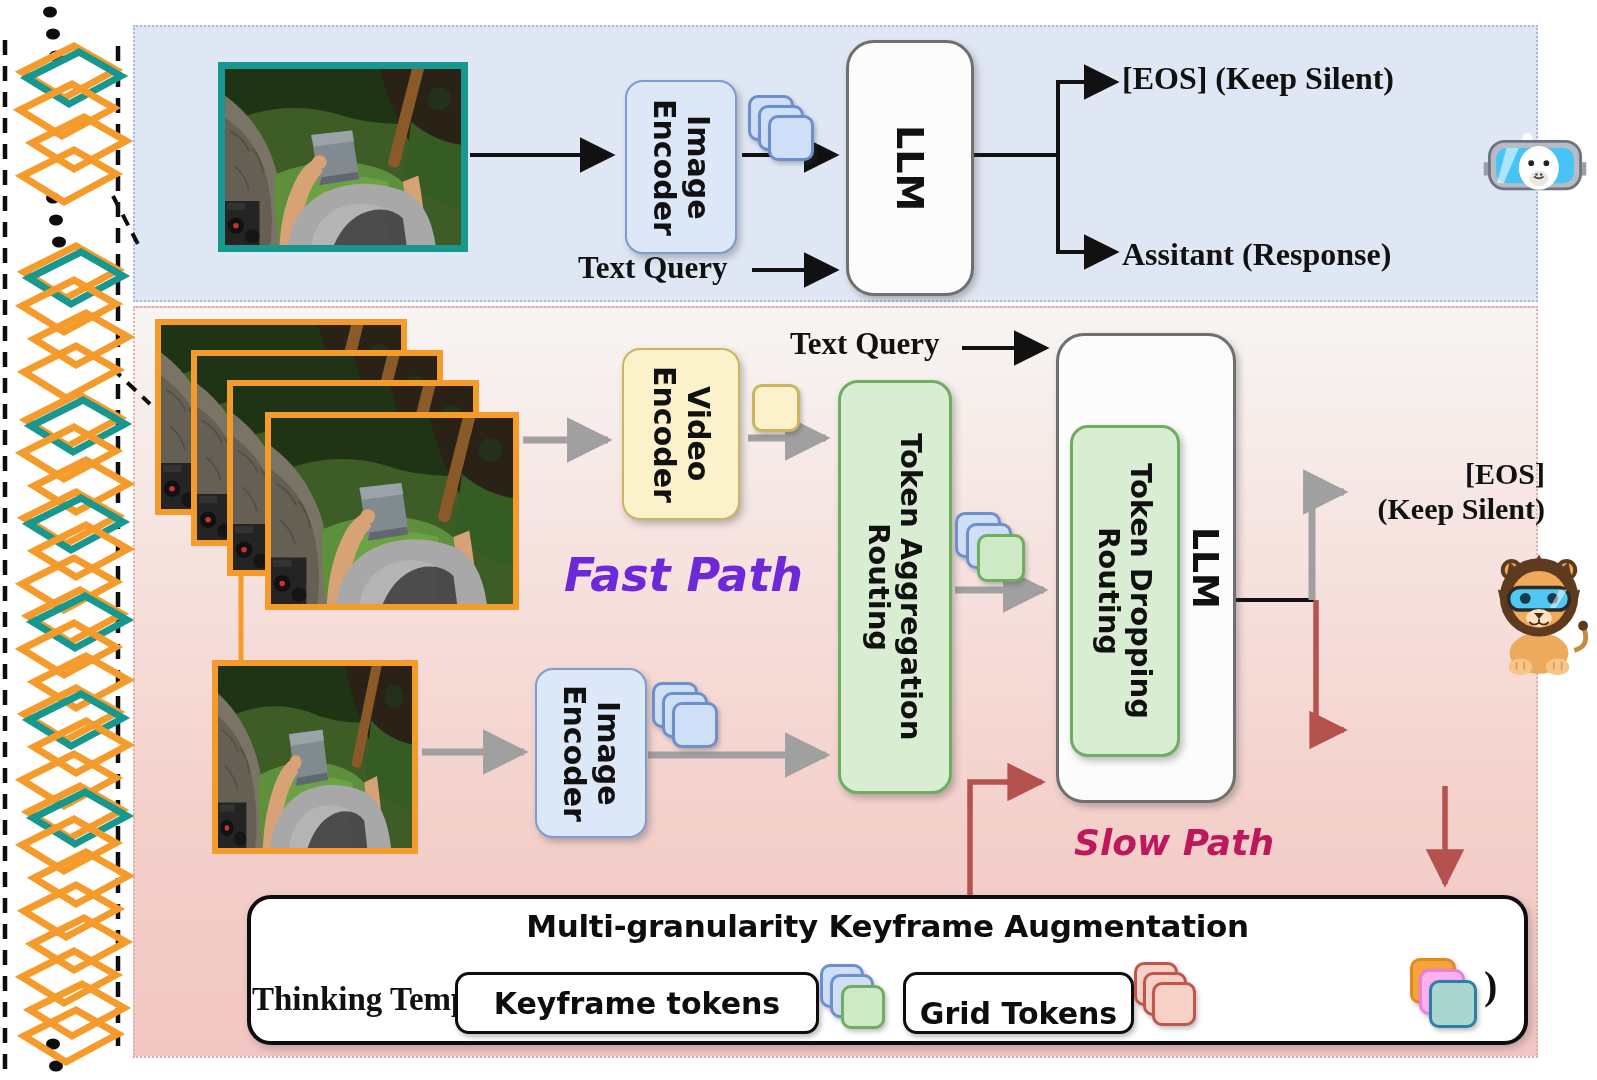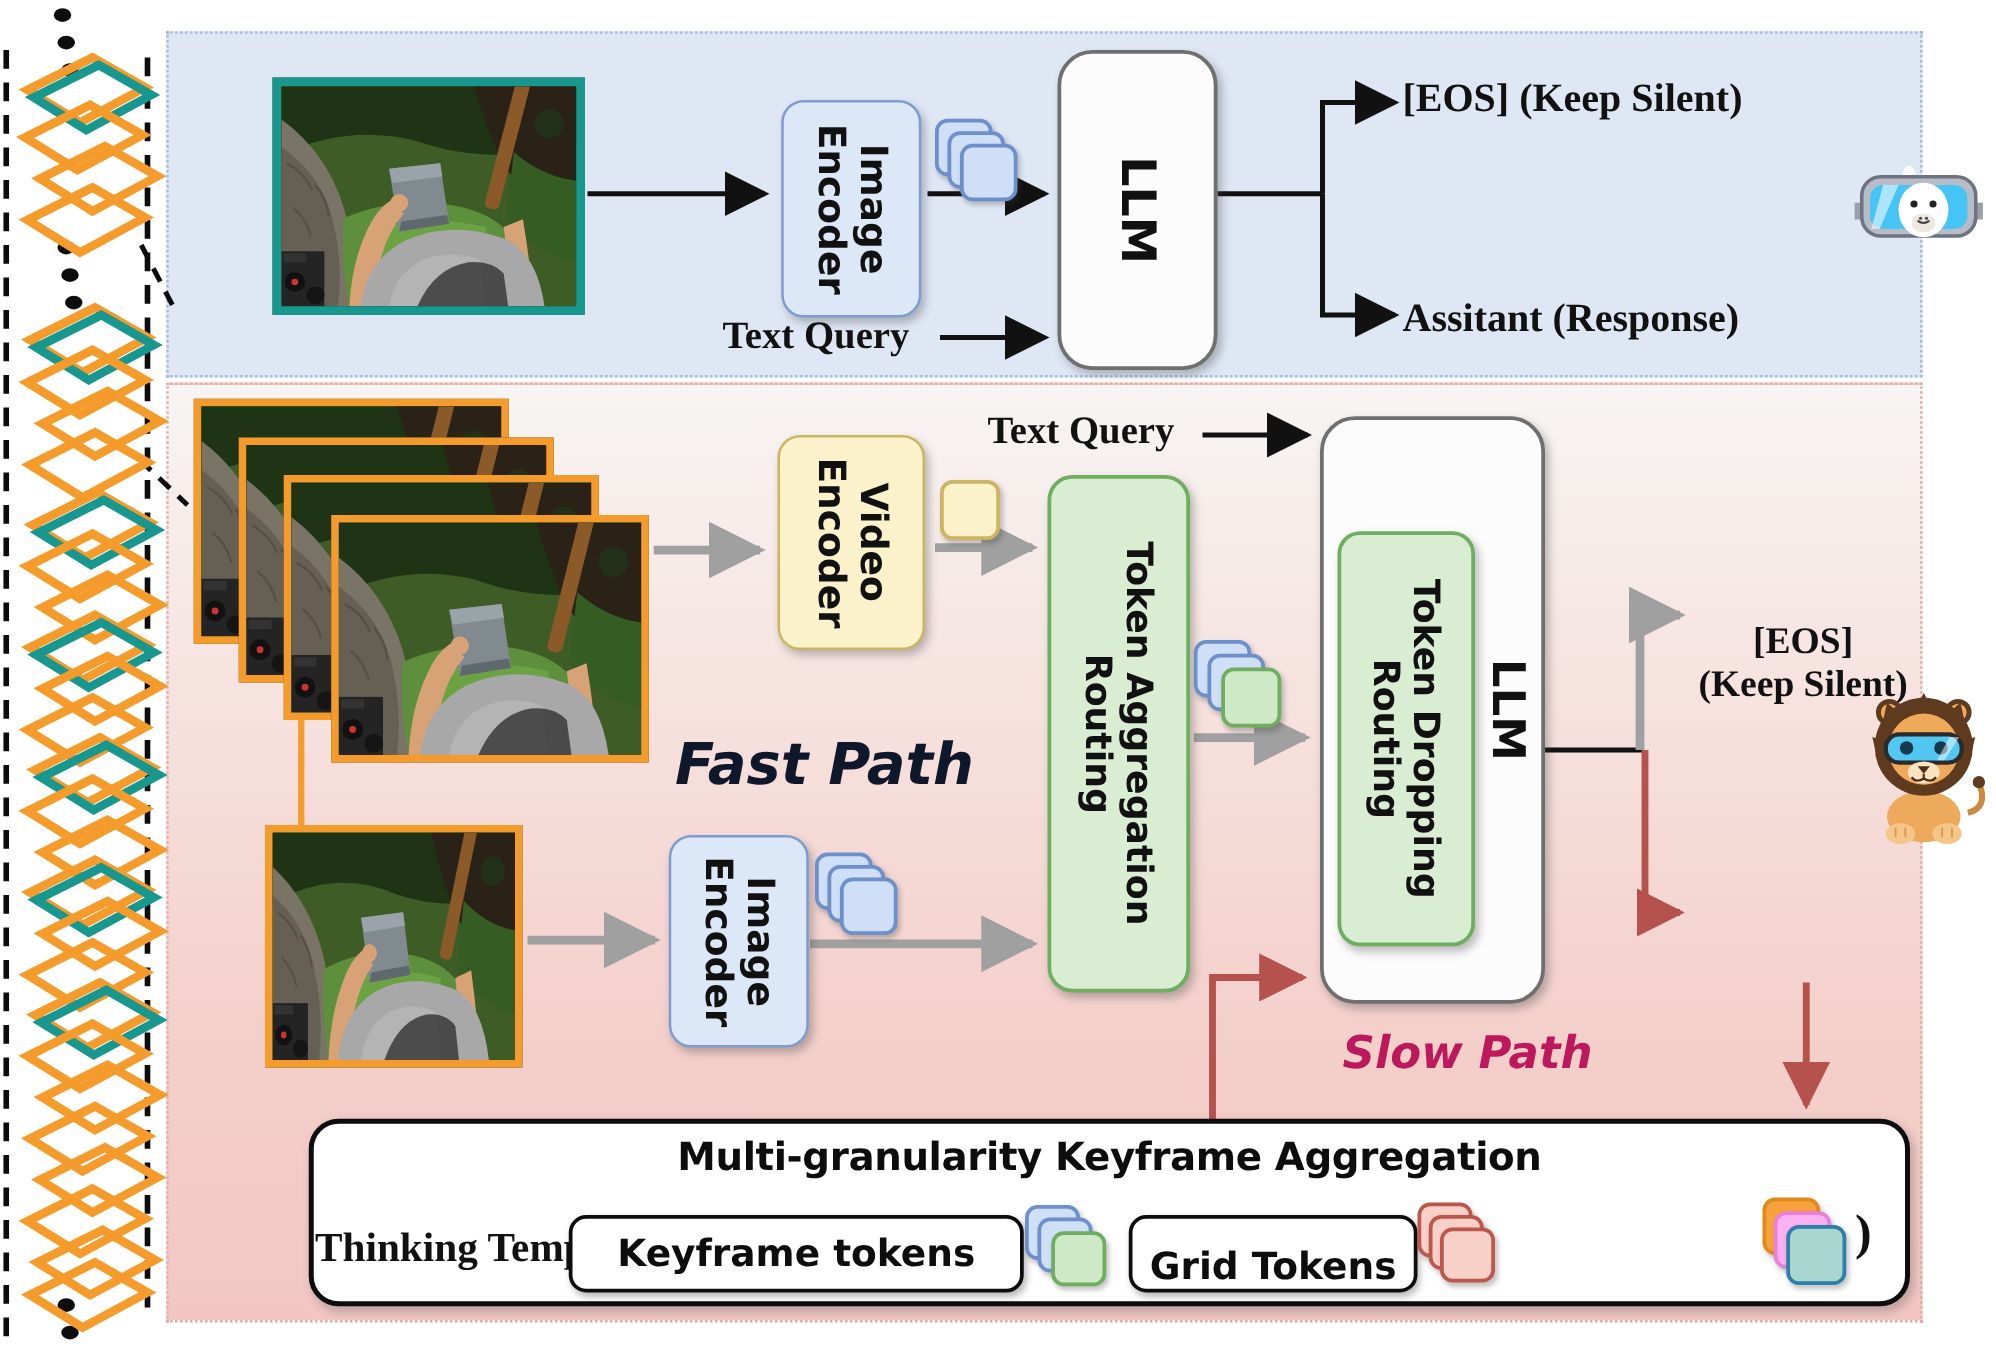--- a/index.html
+++ b/index.html
@@ -39,21 +39,21 @@
              font-family:"DejaVu Sans",sans-serif;}
   #aug-box{position:absolute;left:247px;top:895px;width:1281px;height:150px;background:#fff;
            border:4px solid #0d0d0d;border-radius:24px;box-sizing:border-box;z-index:4;
            box-shadow:3px 4px 8px rgba(70,70,70,.3);}
   #aug-title{position:absolute;left:247px;top:908px;width:1281px;text-align:center;
              font-size:31px;font-weight:bold;color:#0d0d0d;z-index:5;letter-spacing:-0.3px;}
   .pillbox{position:absolute;top:972px;height:56px;background:#fff;border:3.5px solid #0d0d0d;
            border-radius:14px;display:flex;align-items:center;justify-content:center;
            font-weight:bold;color:#0d0d0d;z-index:5;box-shadow:2px 3px 5px rgba(60,60,60,.35);}
   .two-line{position:absolute;font-family:"Liberation Serif",serif;font-weight:bold;color:#111;
-            text-align:center;white-space:pre-line;line-height:1.18;z-index:4;margin-top:39px;}
+            text-align:right;white-space:pre-line;line-height:1.18;z-index:4;}
   .mascot{position:absolute;z-index:6;}
 </style>
 </head>
 <body>
 
 <div id="canvas">
 
   <svg width="0" height="0" style="position:absolute">
     <defs>
       <g id="scene">
@@ -259,21 +259,21 @@
         <use href="#scene"></use>
       </svg>
     </div>
 
   <div class="box enc-yellow" style="left:622px;top:348px;width:118px;height:172px;">
     <div class="vtext" style="font-size:30px;">Video
 Encoder</div>
   </div>
   <div class="tok tok-yellow" style="left:752px;top:384px;width:48px;height:48px;"></div>
 
-  <div class="pathlabel" style="left:540px;top:548px;font-size:46px;color:#0f172a;margin-top:36px;">Fast Path</div>
+  <div class="pathlabel" style="left:564px;top:548px;font-size:46px;color:#6d28d9;">Fast Path</div>
 
   <div class="box enc-blue" style="left:535px;top:668px;width:112px;height:170px;">
     <div class="vtext" style="font-size:30px;">Image
 Encoder</div>
   </div>
   <div class="tok tok-blue" style="left:652px;top:682px;width:46px;height:46px;"></div>
   <div class="tok tok-blue" style="left:662px;top:692px;width:46px;height:46px;"></div>
   <div class="tok tok-blue" style="left:672px;top:702px;width:46px;height:46px;"></div>
 
   <div class="box routing" style="left:838px;top:380px;width:114px;height:414px;">
@@ -315,21 +315,21 @@
     <path d="M45,64 h10 l-5,6 z" fill="#4a2e14"></path>
     <path d="M50,70 v4 M50,74 q-6,4 -10,-1 M50,74 q6,4 10,-1" stroke="#4a2e14" stroke-width="1.8" fill="none"></path>
     <ellipse cx="31" cy="119" rx="12" ry="8.5" fill="#f6c689"></ellipse>
     <ellipse cx="69" cy="119" rx="12" ry="8.5" fill="#f6c689"></ellipse>
     <path d="M27,114 v8 M35,114 v8 M65,114 v8 M73,114 v8" stroke="#d89a55" stroke-width="1.6"></path>
   </svg>
 
   <div class="pathlabel" style="left:1074px;top:822px;font-size:36px;color:#be185d;">Slow Path</div>
 
   <div id="aug-box"></div>
-  <div id="aug-title">Multi-granularity Keyframe Aggregation</div>
+  <div id="aug-title">Multi-granularity Keyframe Augmentation</div>
 
   <div class="serif" style="left:252px;top:970px;font-size:33px;line-height:58px;">Thinking Template (</div>
 
   <div class="pillbox" style="left:455px;width:358px;font-size:30px;">
     <span>Keyframe tokens</span>
   </div>
   <div class="tok tok-blue" style="left:820px;top:964px;width:44px;height:44px;"></div>
   <div class="tok tok-blue" style="left:830px;top:974px;width:44px;height:44px;"></div>
   <div class="tok tok-green" style="left:841px;top:985px;width:44px;height:44px;"></div>
 

